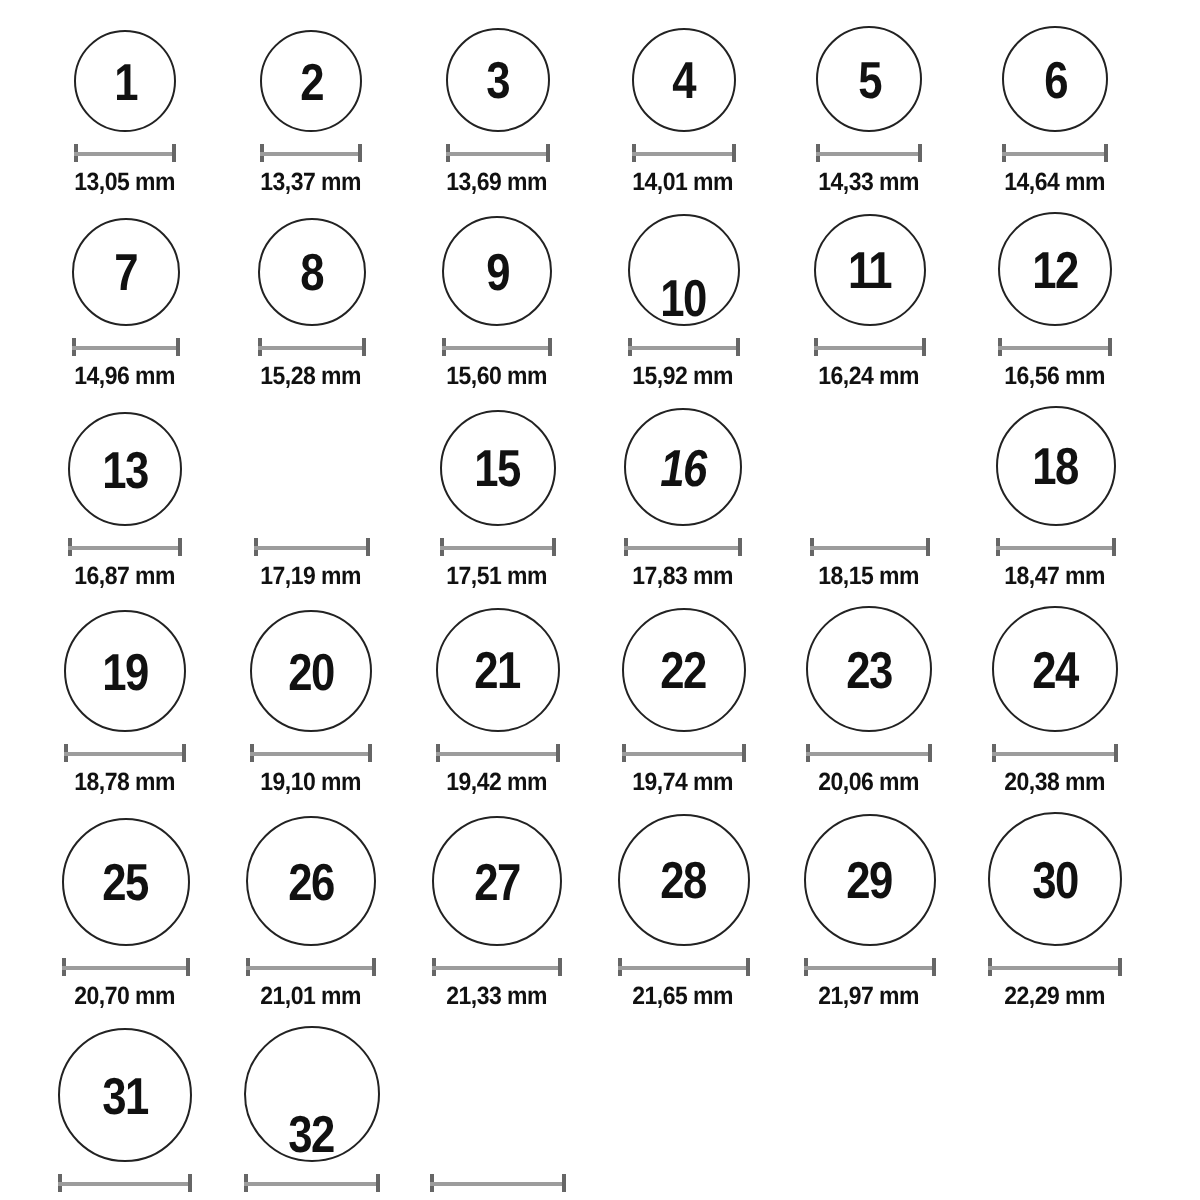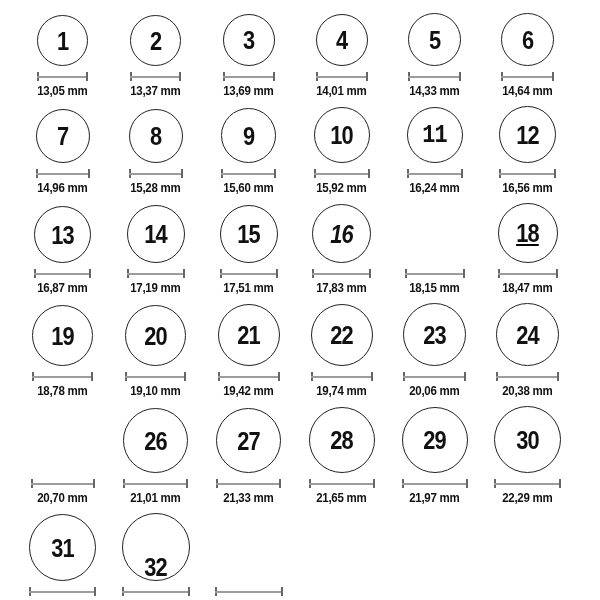--- a/index.html
+++ b/index.html
@@ -162,30 +162,30 @@
       <div class="cell">
     <div class="circle" style="width: 55px; height: 55px;">
       <span class="num">9</span>
     </div>
     <div class="dim" style="width: 55px;">
       <span class="bar"></span>
     </div>
     <div class="mm">15,60 mm</div>
   </div>
       <div class="cell">
+    <div class="circle" style="width: 56px; height: 56px; align-items: flex-end;">
+      <span class="num">10</span>
+    </div>
+    <div class="dim" style="width: 56px;">
+      <span class="bar"></span>
+    </div>
+    <div class="mm">15,92 mm</div>
+  </div>
+      <div class="cell">
     <div class="circle" style="width: 56px; height: 56px;">
-      <span class="num">10</span>
-    </div>
-    <div class="dim" style="width: 56px;">
-      <span class="bar"></span>
-    </div>
-    <div class="mm">15,92 mm</div>
-  </div>
-      <div class="cell">
-    <div class="circle" style="width: 56px; height: 56px; font-family: Liberation Mono, monospace;">
       <span class="num">11</span>
     </div>
     <div class="dim" style="width: 56px;">
       <span class="bar"></span>
     </div>
     <div class="mm">16,24 mm</div>
   </div>
       <div class="cell">
     <div class="circle" style="width: 57px; height: 57px; text-align: center;">
       <span class="num">12</span>
@@ -200,23 +200,20 @@
       <div class="cell">
     <div class="circle" style="width: 57px; height: 57px;">
       <span class="num">13</span>
     </div>
     <div class="dim" style="width: 57px;">
       <span class="bar"></span>
     </div>
     <div class="mm">16,87 mm</div>
   </div>
       <div class="cell">
-    <div class="circle" style="width: 58px; height: 58px;">
-      <span class="num">14</span>
-    </div>
     <div class="dim" style="width: 58px;">
       <span class="bar"></span>
     </div>
     <div class="mm">17,19 mm</div>
   </div>
       <div class="cell">
     <div class="circle" style="width: 58px; height: 58px;">
       <span class="num">15</span>
     </div>
     <div class="dim" style="width: 58px;">
@@ -233,21 +230,21 @@
     </div>
     <div class="mm">17,83 mm</div>
   </div>
       <div class="cell">
     <div class="dim" style="width: 60px;">
       <span class="bar"></span>
     </div>
     <div class="mm">18,15 mm</div>
   </div>
       <div class="cell">
-    <div class="circle" style="width: 60px; height: 60px; text-decoration: underline;">
+    <div class="circle" style="width: 60px; height: 60px;">
       <span class="num">18</span>
     </div>
     <div class="dim" style="width: 60px;">
       <span class="bar"></span>
     </div>
     <div class="mm">18,47 mm</div>
   </div>
     </div>
     <div class="row">
       <div class="cell">
@@ -300,20 +297,23 @@
       <span class="num">24</span>
     </div>
     <div class="dim" style="width: 63px;">
       <span class="bar"></span>
     </div>
     <div class="mm">20,38 mm</div>
   </div>
     </div>
     <div class="row">
       <div class="cell">
+    <div class="circle" style="width: 64px; height: 64px;">
+      <span class="num">25</span>
+    </div>
     <div class="dim" style="width: 64px;">
       <span class="bar"></span>
     </div>
     <div class="mm">20,70 mm</div>
   </div>
       <div class="cell">
     <div class="circle" style="width: 65px; height: 65px;">
       <span class="num">26</span>
     </div>
     <div class="dim" style="width: 65px;">

